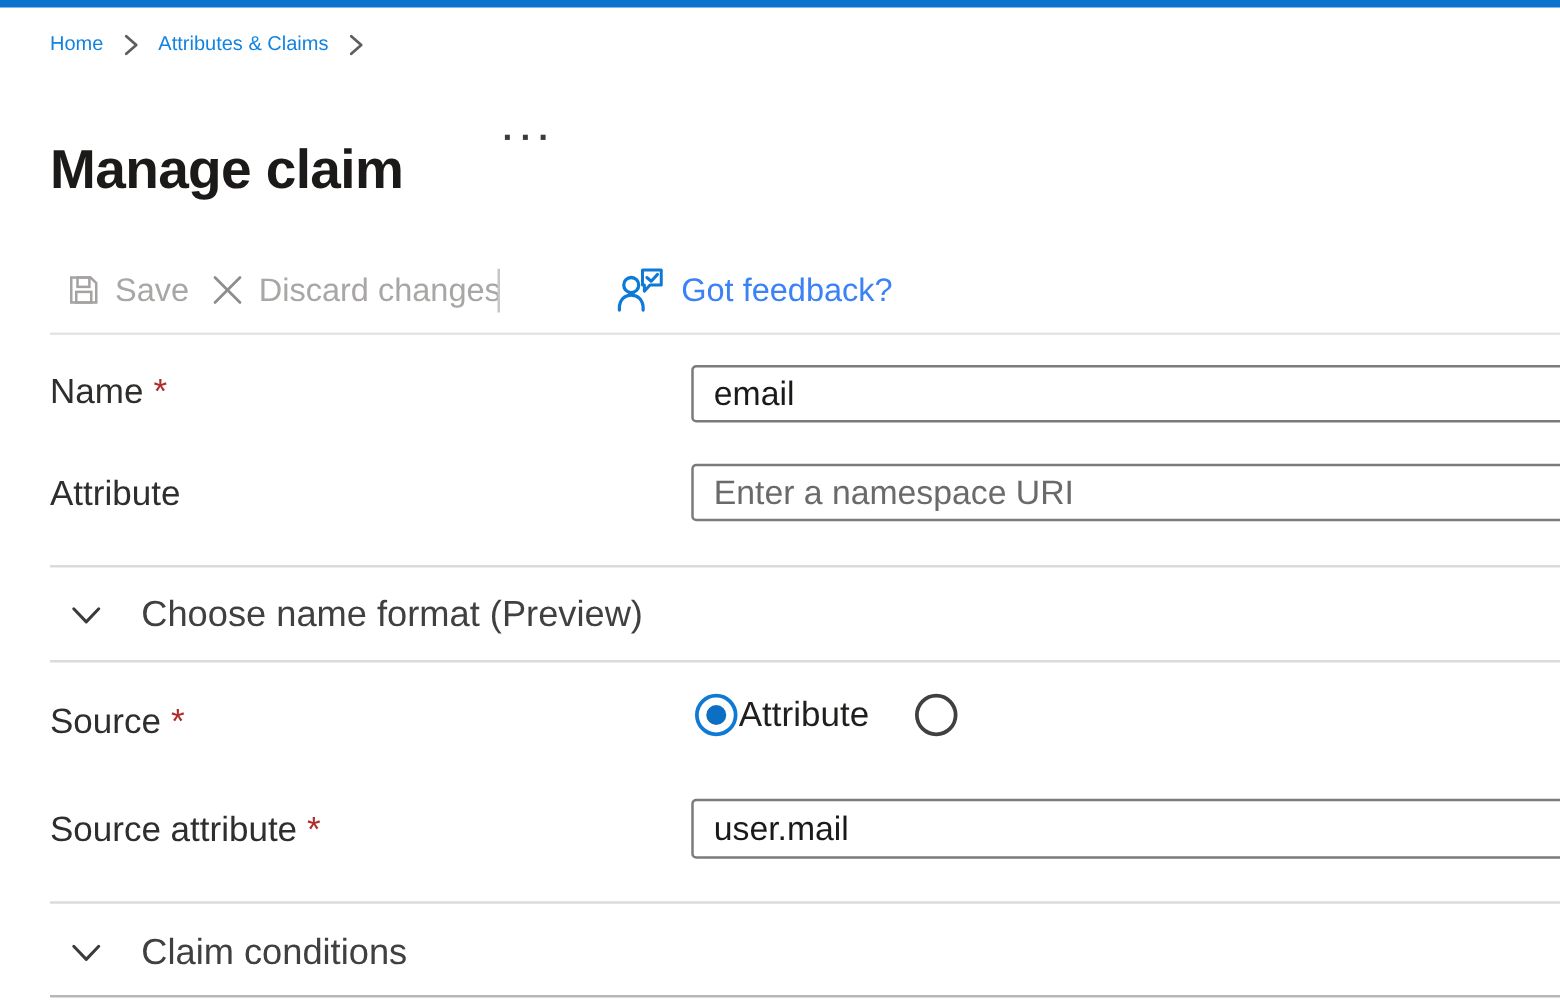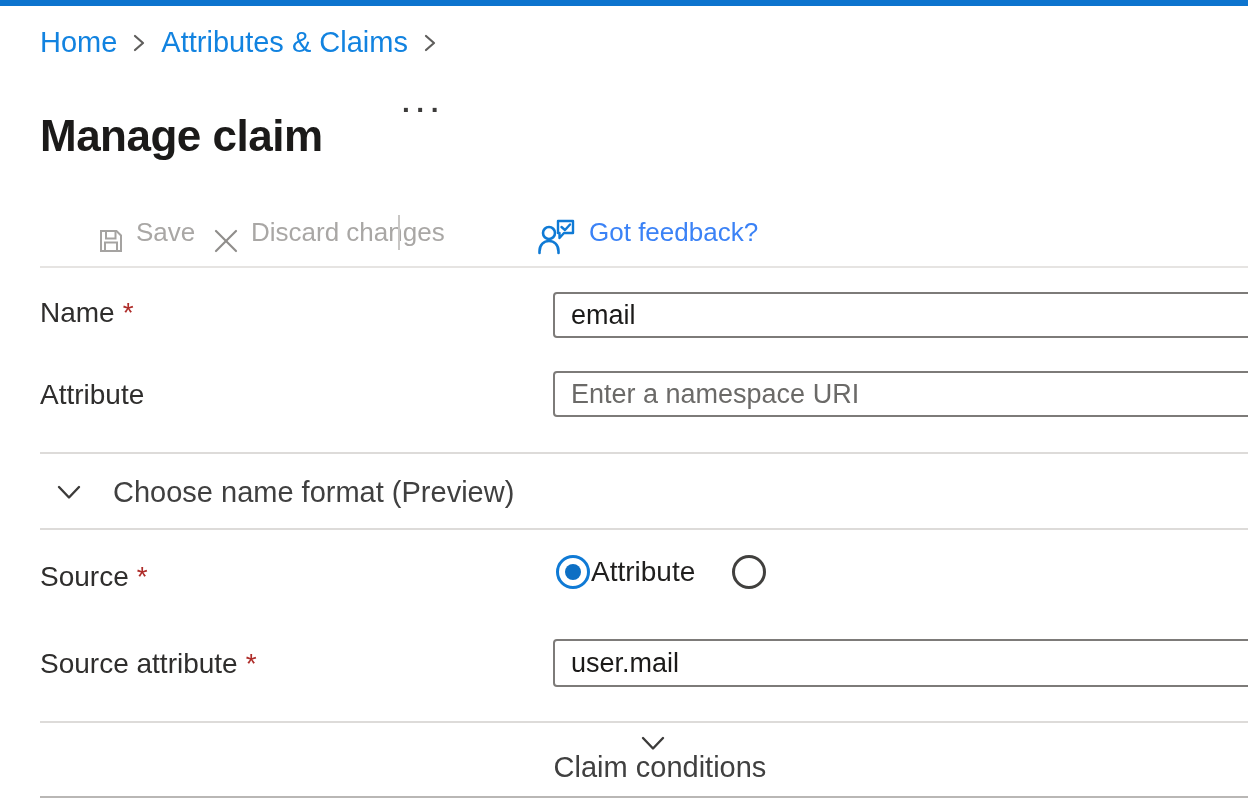--- a/index.html
+++ b/index.html
@@ -6,29 +6,29 @@
   body{
     width:1248px;height:805px;position:relative;overflow:hidden;
     background:#ffffff;
     font-family:"Liberation Sans","DejaVu Sans",sans-serif;
     color:#2b2a29;
   }
   .abs{position:absolute;}
   
   .topbar{left:0;top:0;width:1248px;height:6px;background:#0d74ce;}
   
-  .breadcrumb{left:40px;top:26px;display:flex;align-items:center;gap:16px;font-size:29px;}
+  .breadcrumb{left:40px;top:26px;display:flex;align-items:center;gap:16px;font-size:16px;}
   .crumb{color:#1283e0;text-decoration:none;cursor:pointer;}
   .crumb-sep{display:flex;align-items:center;}
   
   .page-title{left:40px;top:82px;font-size:44px;font-weight:700;color:#1b1a19;letter-spacing:-.5px;}
   .title-menu{left:402px;top:94px;font-size:28px;color:#3c3b3a;letter-spacing:5px;cursor:pointer;font-weight:700;}
   
   .toolbar{left:40px;top:208px;right:0;height:48px;}
-  .toolbar .tb-abs{position:absolute;top:0;height:48px;display:flex;align-items:flex-end;margin-left:44px;}
+  .toolbar .tb-abs{position:absolute;top:0;height:48px;display:flex;align-items:center;}
   .tb-label{font-size:26px;line-height:48px;}
   .disabled-label{color:#a9a7a5;}
   .fb-label{color:#3b82f6;}
   .vdivider{left:358px;top:7px;width:2px;height:35px;background:#c8c6c4;position:absolute;}
   .tb-btn{cursor:pointer;}
   .toolbar-divider{left:40px;right:0;top:266px;height:2px;background:#e6e4e2;}
   
   .field-label{left:40px;font-size:28px;color:#2f2e2d;}
   .req{color:#ae2c29;margin-left:8px;}
   .text-input{
@@ -161,21 +161,21 @@
   </div>
 </div>
 
 <label class="abs field-label" style="top:648px;">
   <span>Source attribute</span><span class="req">*</span>
 </label>
 <input class="abs text-input" style="top: 639px; height: 48px;" type="text" value="user.mail">
 
 <div class="abs h-divider" style="top:721px;"></div>
 
-<div class="abs section-header" style="top:736px;flex-direction:column;">
+<div class="abs section-header" style="top:736px;">
   <span class="section-chevron">
     <svg width="24" height="15" viewBox="0 0 24 15">
         <polyline points="2,2 12,12.5 22,2" fill="none" stroke="#3c3b3a" stroke-width="2.4" stroke-linecap="round" stroke-linejoin="round"></polyline>
       </svg>
   </span>
   <span class="section-label">Claim conditions</span>
 </div>
 
 <div class="abs h-divider" style="top:796px;background:#b9b7b5;"></div>
 

